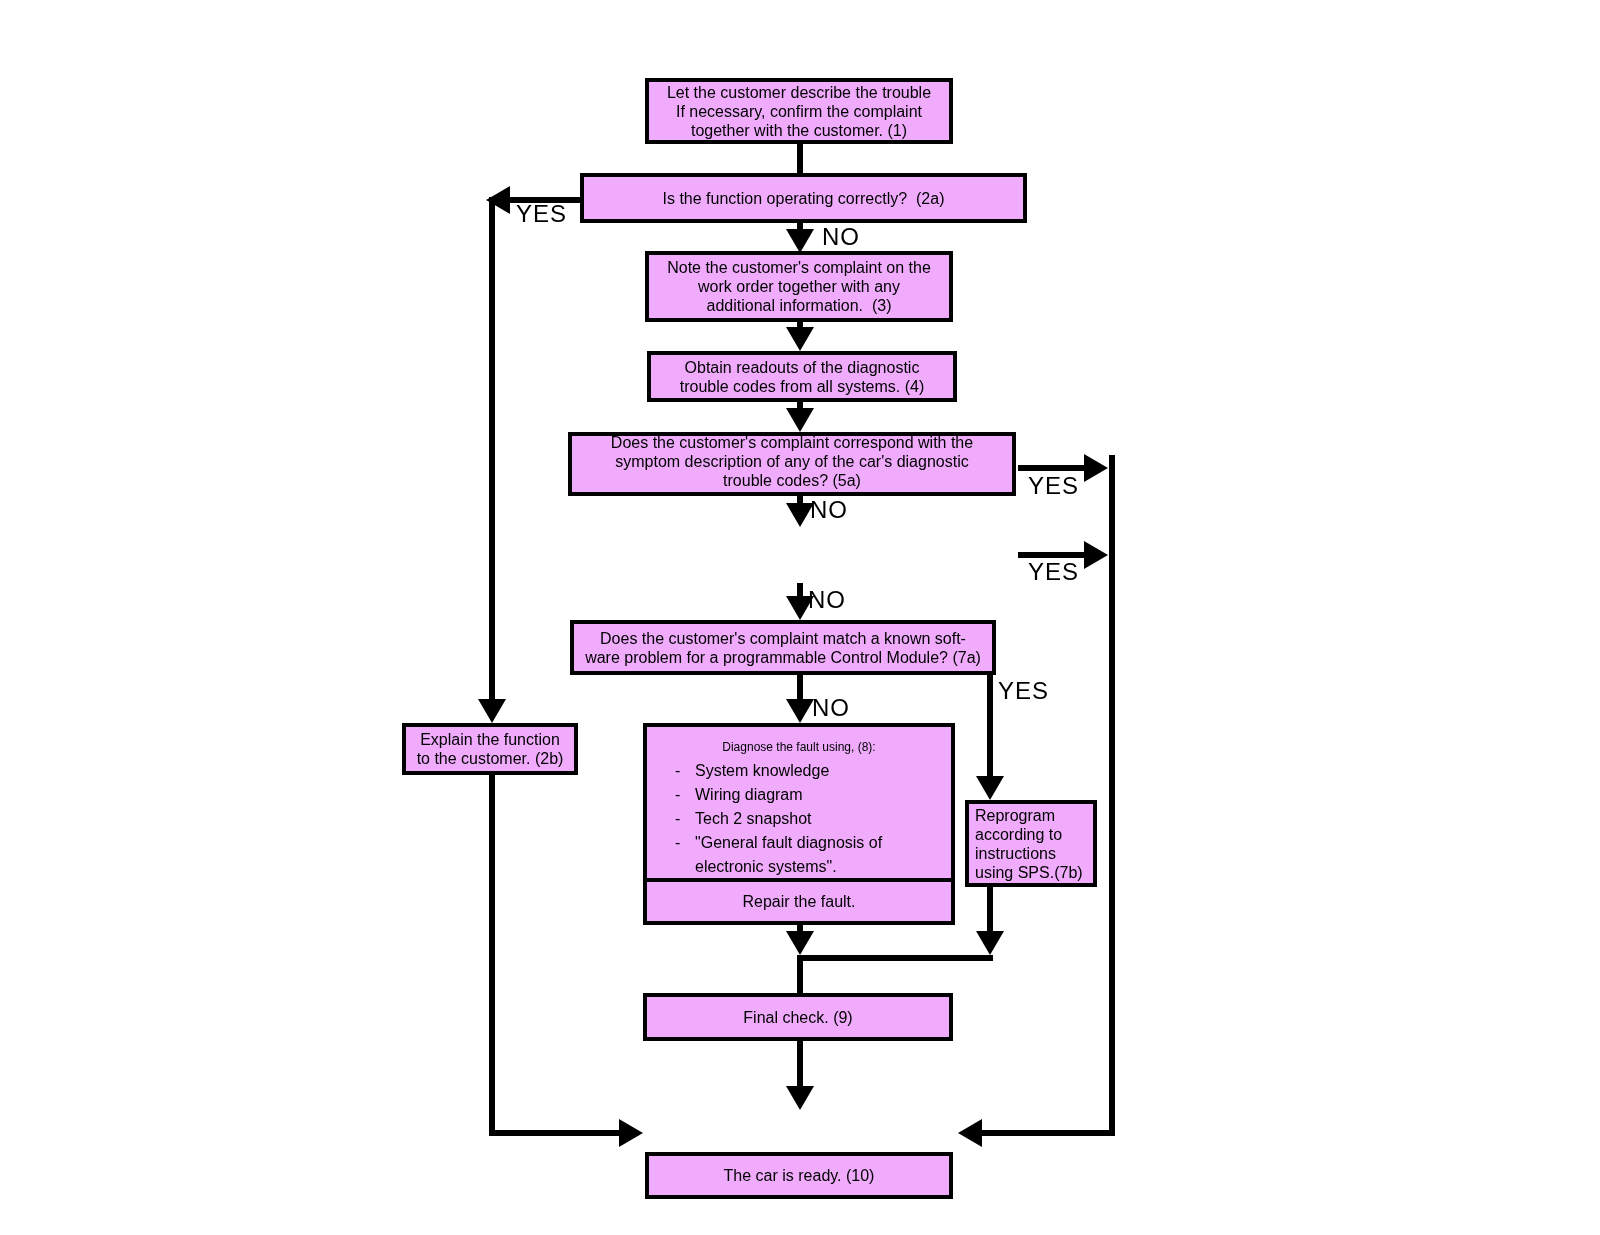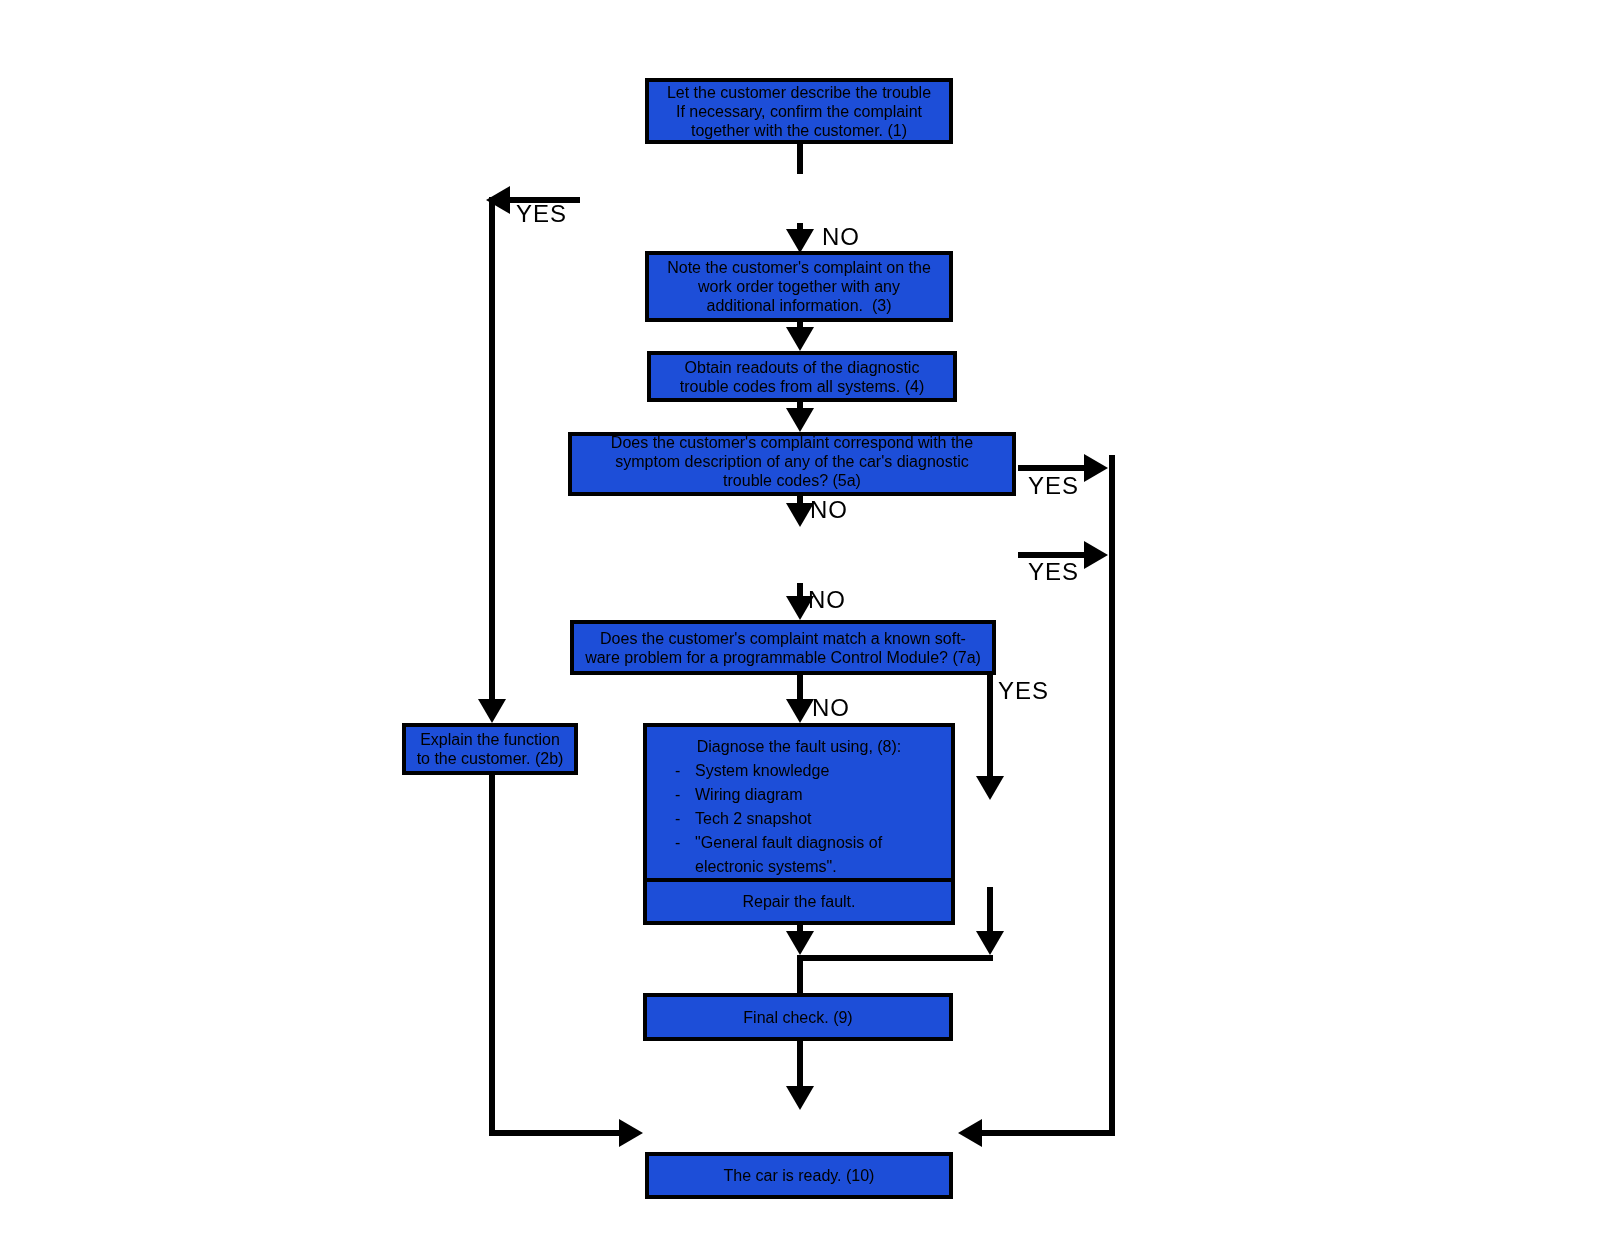--- a/index.html
+++ b/index.html
@@ -8,21 +8,21 @@
     width:1600px;height:1235px;
     background:#ffffff;
     font-family:"Liberation Sans", sans-serif;
     color:#000;
     overflow:hidden;
   }
   .box{
     position:absolute;
     box-sizing:border-box;
     border:4px solid #000;
-    background:#1d4ed8;
+    background:#f0abfc;
     display:flex;
     align-items:center;
     justify-content:center;
     z-index:2;
   }
   .btxt{
     white-space:pre-line;
     text-align:center;
     font-size:16px;
     line-height:19px;
@@ -38,21 +38,21 @@
     position:absolute;
     font-size:24px;
     line-height:24px;
     z-index:3;
     letter-spacing:1px;
   }
   
   .box.col{flex-direction:column;align-items:stretch;justify-content:flex-start;}
   .b8-title{
     text-align:center;
-    font-size:16px;
+    font-size:12px;
     line-height:24px;
     margin-top:8px;
   }
   .bullet-row{
     display:flex;
     padding-left:28px;
     font-size:16px;
     line-height:24px;
   }
   .bullet-dash{width:20px;flex:none;}
@@ -122,20 +122,23 @@
   <div class="lbl" style="left:808px;top:588px;">NO</div>
   <div class="lbl" style="left:998px;top:679px;">YES</div>
   <div class="lbl" style="left:812px;top:696px;">NO</div>
 
   <div class="box" style="left:645px;top:78px;width:308px;height:66px;">
     <div class="btxt">Let the customer describe the trouble
 If necessary, confirm the complaint
 together with the customer. (1)</div>
   </div>
 
+  <div class="box" style="left:580px;top:173px;width:447px;height:50px;">
+    <div class="btxt">Is the function operating correctly? &nbsp;(2a)</div>
+  </div>
 
   <div class="box" style="left:645px;top:251px;width:308px;height:71px;">
     <div class="btxt">Note the customer's complaint on the
 work order together with any
 additional information. &nbsp;(3)</div>
   </div>
 
   <div class="box" style="left:647px;top:351px;width:310px;height:51px;">
     <div class="btxt">Obtain readouts of the diagnostic
 trouble codes from all systems. (4)</div>
@@ -176,20 +179,26 @@
       <span class="bullet-dash">-</span>
       <span class="bullet-text">"General fault diagnosis of electronic systems".</span>
     </div>
   </div>
 
   <div class="box" style="left:643px;top:882px;width:312px;height:43px;border-top:none;">
     <div class="btxt">Repair the fault.</div>
   </div>
 
 
+  <div class="box" style="left:965px;top:800px;width:132px;height:87px;justify-content:flex-start;">
+    <div class="btxt left">Reprogram
+according to
+instructions
+using SPS.(7b)</div>
+  </div>
 
   <div class="box" style="left:643px;top:993px;width:310px;height:48px;">
     <div class="btxt">Final check. (9)</div>
   </div>
 
   <div class="box" style="left:645px;top:1152px;width:308px;height:47px;">
     <div class="btxt">The car is ready. (10)</div>
   </div>
 
 </div>

